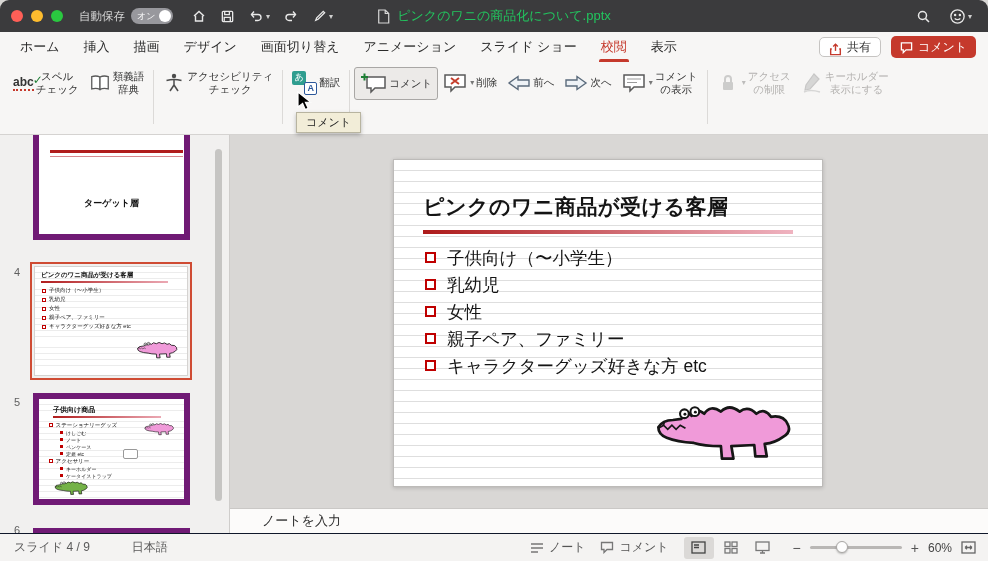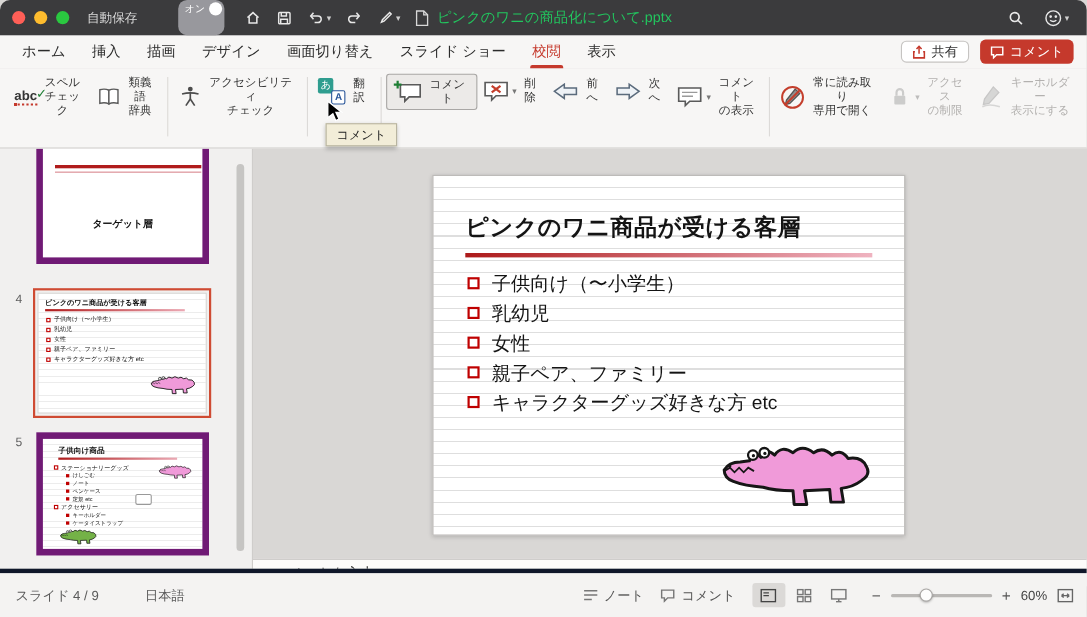--- a/index.html
+++ b/index.html
@@ -5,36 +5,36 @@
   * { margin:0; padding:0; box-sizing:border-box; }
   html,body { width:988px; height:561px; }
   body { position:relative; font-family:"Liberation Sans","DejaVu Sans",sans-serif; background:#d9d7d5; overflow:hidden; }
 
   
   .titlebar { position:absolute; top:0; left:0; right:0; height:32px; background:#3b3b3d; display:flex; align-items:center; border-radius:9px 9px 0 0; z-index:30; }
   .tl-group { display:flex; gap:8px; margin-left:11px; }
   .tl { width:12px; height:12px; border-radius:50%; }
   .tl.red { background:#ff5f57; } .tl.yellow { background:#febc2e; } .tl.green { background:#2ac840; }
   .autosave { display:flex; align-items:center; gap:6px; margin-left:16px; color:#d9d9d9; font-size:11.5px; }
-  .as-toggle { width:42px; height:32px; border-radius:8px; background:#98989d; position:relative;margin-left:31px; }
+  .as-toggle { width:42px; height:16px; border-radius:8px; background:#98989d; position:relative; }
   .as-on { position:absolute; left:6px; top:2px; color:#fff; font-size:9px; line-height:12px; }
   .as-knob { width:12px; height:12px; border-radius:50%; background:#fff; position:absolute; right:2px; top:2px; }
   .tb-icons { display:flex; align-items:center; gap:13px; margin-left:18px; color:#e6e6e6; }
   .tb-ic { display:flex; align-items:center; gap:2px; }
   .tb-title { position:absolute; left:50%; top:0; height:32px; transform:translateX(-50%); display:flex; align-items:center; gap:7px; color:#22c55e; font-size:13px; white-space:nowrap; }
   .tb-right { margin-left:auto; display:flex; align-items:center; gap:18px; margin-right:16px; color:#e6e6e6; }
   .chev-sm { font-size:8px; color:#cfcfcf; }
 
   
   .tabbar { position:absolute; top:32px; left:0; right:0; height:30px; background:#f7f6f5; display:flex; align-items:stretch; padding-left:8px; z-index:25; }
   .tab { display:flex; align-items:center; padding:0 12px; font-size:13px; color:#2b2b2b; position:relative; white-space:nowrap; }
   .tab.active { color:#c5392c; font-weight:400;text-align:center; }
   .tab.active::after { content:""; position:absolute; left:10px; right:10px; bottom:0; height:3px; background:#c5392c; border-radius:2px 2px 0 0; }
   .tab-actions { margin-left:auto; display:flex; gap:10px; align-items:center; margin-right:12px; }
-  .share-btn { display:flex; align-items:center; gap:5px; height:20px; padding:0 9px; border:1px solid #c6c4c2; border-radius:5px; background:#fff; font-size:12px; color:#333; }
+  .share-btn { display:flex; align-items:flex-end; gap:5px; height:20px; padding:0 9px; border:1px solid #c6c4c2; border-radius:5px; background:#fff; font-size:12px; color:#333; }
   .cmt-btn { display:flex; align-items:center; gap:5px; height:22px; padding:0 9px; border-radius:5px; background:#c5392c; font-size:12px; color:#fff; }
 
   
   .ribbon { position:absolute; top:62px; left:0; right:0; height:73px; background:#f7f6f5; border-bottom:1px solid #d5d3d1; display:flex; align-items:flex-start; padding:5px 6px 0 8px; z-index:20; }
   .rbtn { display:flex; flex-direction:row; align-items:center; gap:2px; padding:2px 5px; border-radius:3px; min-width:40px; }
   .ric { height:27px; display:flex; align-items:center; justify-content:center; gap:3px; }
   .rlbl { font-size:10.5px; line-height:1.22; color:#333; text-align:center; white-space:pre-line; }
   .rbtn.pressed { border:1px solid #a9a7a5; background:#eceae8; }
   .rbtn.disabled .rlbl { color:#b3b1af; }
   .rbtn.disabled svg, .rbtn.disabled .chev { opacity:.45; }
@@ -94,21 +94,21 @@
   .sl-title { position:absolute; left:29px; top:33px; font-size:21px; font-weight:700; color:#141414; letter-spacing:.5px; white-space:nowrap; }
   .sl-underline { position:absolute; left:29px; top:70px; width:370px; height:3.5px; background:linear-gradient(to right,#ad1a1a,#efb3c0); }
   .sl-bullets { position:absolute; left:31px; top:84px; }
   .sl-row { display:flex; align-items:center; height:27px; gap:11px; }
   .sl-mk { width:11px; height:11px; border:2.5px solid #bf0000; background:#fff; flex:none; }
   .sl-tx { font-size:17.5px; color:#141414; white-space:nowrap; }
   .sl-croc { position:absolute; left:256px; top:236px; width:146px; color:#f09ad9; }
 
   
   .notesbar { position:absolute; left:230px; top:508px; right:0; height:25px; background:#fcfbfa; border-top:1px solid #cac8c6; display:flex; align-items:center; padding-left:32px; font-size:13px; color:#2e2e2e; z-index:6; }
-  .statusbar { position:absolute; left:0; bottom:0; right:0; height:44px; background:#f4f3f2; border-top:4px solid #0f172a; display:flex; align-items:center; font-size:12px; color:#5a5a5a; z-index:40; }
+  .statusbar { position:absolute; left:0; bottom:0; right:0; height:28px; background:#f4f3f2; border-top:1px solid #0f172a; display:flex; align-items:center; font-size:12px; color:#5a5a5a; z-index:40; }
   .sb-slideinfo { margin-left:14px; }
   .sb-lang { margin-left:42px; }
   .sb-right { margin-left:auto; display:flex; align-items:center; gap:15px; margin-right:12px; }
   .sb-toggle { display:flex; gap:5px; align-items:center; color:#555; }
   .viewgrp { display:flex; gap:2px; }
   .vbtn { width:30px; height:22px; display:flex; align-items:center; justify-content:center; border-radius:3px; }
   .vbtn.active { background:#dbd9d7; }
   .zoomctl { display:flex; align-items:center; gap:9px; }
   .zbtn { font-size:14px; color:#555; line-height:14px; }
   .slider { width:92px; height:3px; background:#b9b7b5; border-radius:2px; position:relative; }
@@ -203,20 +203,21 @@
     </span>
   </div>
 </div>
 
 <div class="tabbar">
   <div class="tab">ホーム</div>
   <div class="tab">挿入</div>
   <div class="tab">描画</div>
   <div class="tab">デザイン</div>
   <div class="tab">画面切り替え</div>
+  <div class="tab">アニメーション</div>
   <div class="tab">スライド ショー</div>
   <div class="tab active">校閲</div>
   <div class="tab">表示</div>
   <div class="tab-actions">
     <div class="share-btn">
       <svg width="13" height="13" viewBox="0 0 14 14" fill="none" stroke="#c5392c" stroke-width="1.5">
           <path d="M7,8.5 V1.5"></path>
           <path d="M4.5,3.8 L7,1.3 L9.5,3.8"></path>
           <path d="M3,6.5 H1.8 V12.5 H12.2 V6.5 H11"></path>
         </svg>
@@ -314,31 +315,20 @@
       <svg width="24" height="22" viewBox="0 0 24 22" fill="none">
           <path d="M2,3 H22 V15 H12 L8,19 V15 H2 Z" fill="#fff" stroke="#5a5a5a" stroke-width="1.5"></path>
           <path d="M5,7 H19 M5,10.5 H15" stroke="#9a9a9a" stroke-width="1.2"></path>
         </svg>
       <span class="chev">▾</span>
     </div>
     <div class="rlbl">コメント
 の表示</div>
   </div>
   <div class="rsep"></div>
-  <div class="rbtn">
-    <div class="ric">
-      <svg width="23" height="23" viewBox="0 0 23 23" fill="none">
-          <path d="M14,4 L18,8 L9,17 L5,18 L6,14 Z" fill="#8f8f8f" stroke="#555" stroke-width="1.2"></path>
-          <circle cx="11.5" cy="11.5" r="9.5" stroke="#c43e2c" stroke-width="1.8"></circle>
-          <path d="M4.8,18.2 L18.2,4.8" stroke="#c43e2c" stroke-width="1.8"></path>
-        </svg>
-    </div>
-    <div class="rlbl">常に読み取り
-専用で開く</div>
-  </div>
   <div class="rbtn disabled">
     <div class="ric">
       <svg width="22" height="22" viewBox="0 0 22 22" fill="none">
           <rect x="6" y="10" width="10" height="8" rx="1" fill="#9a9a9a"></rect>
           <path d="M8,10 V7 a3,3 0 0 1 6,0 V10" stroke="#9a9a9a" stroke-width="2"></path>
         </svg>
       <span class="chev">▾</span>
     </div>
     <div class="rlbl">アクセス
 の制限</div>

